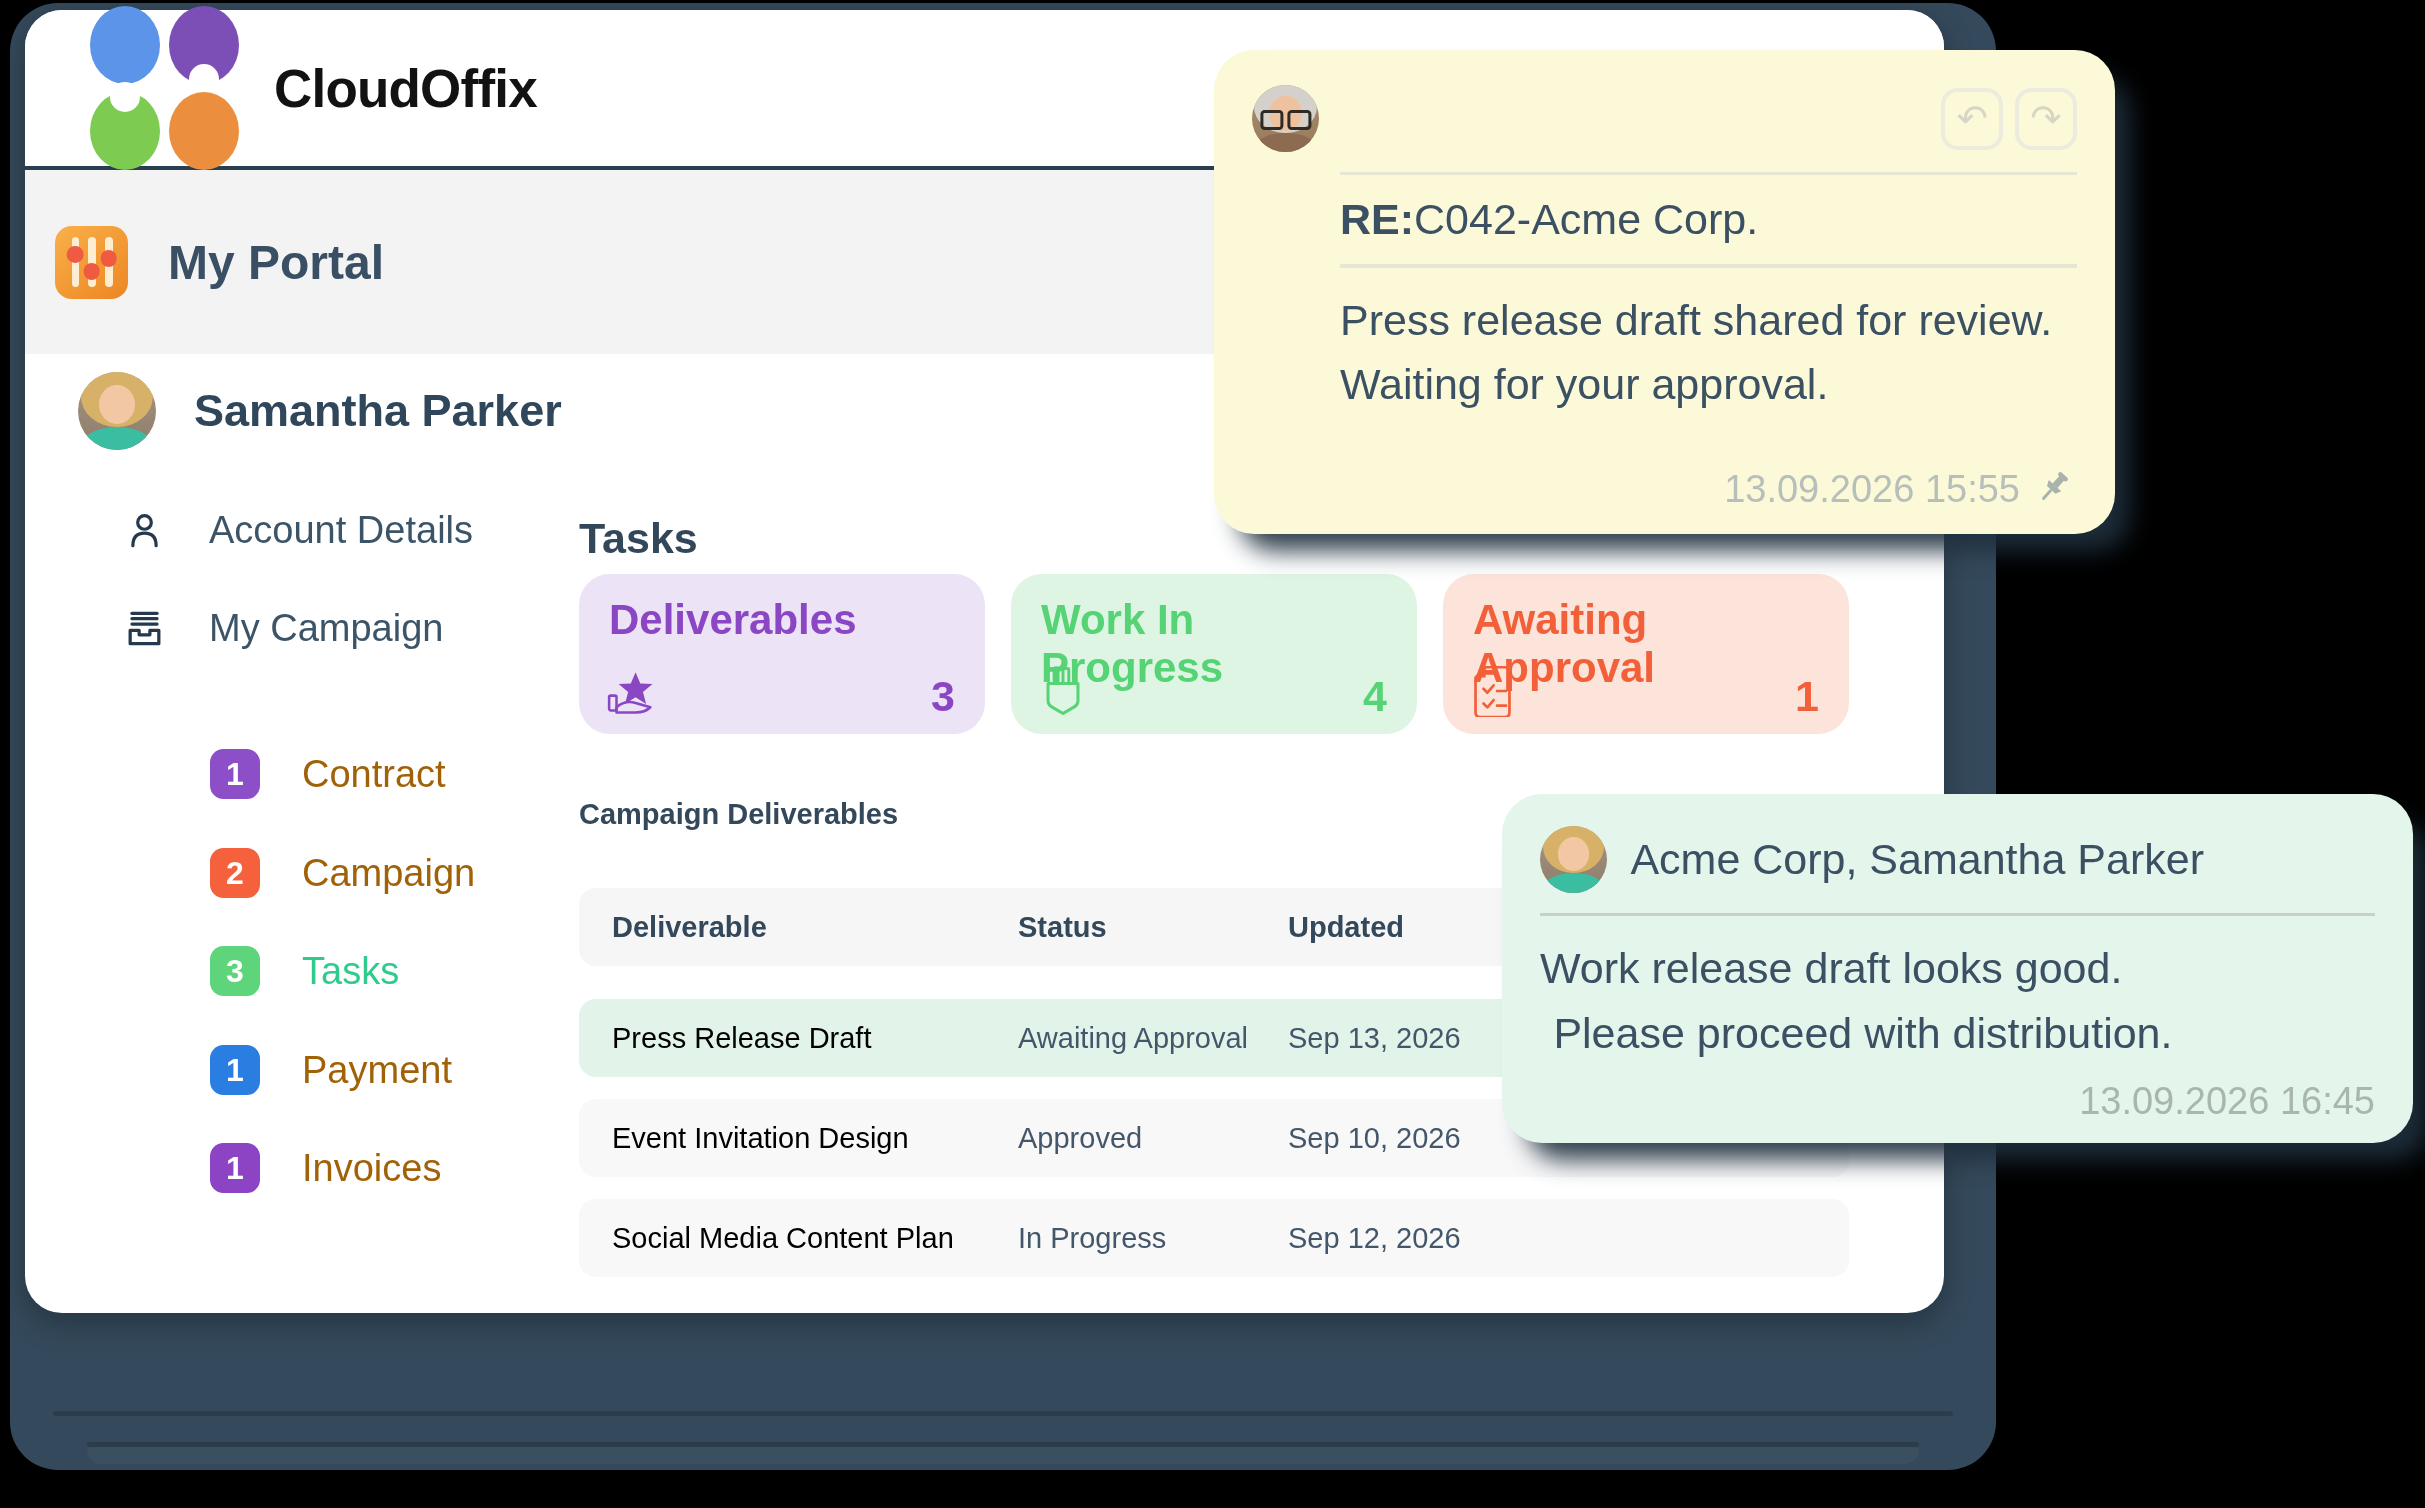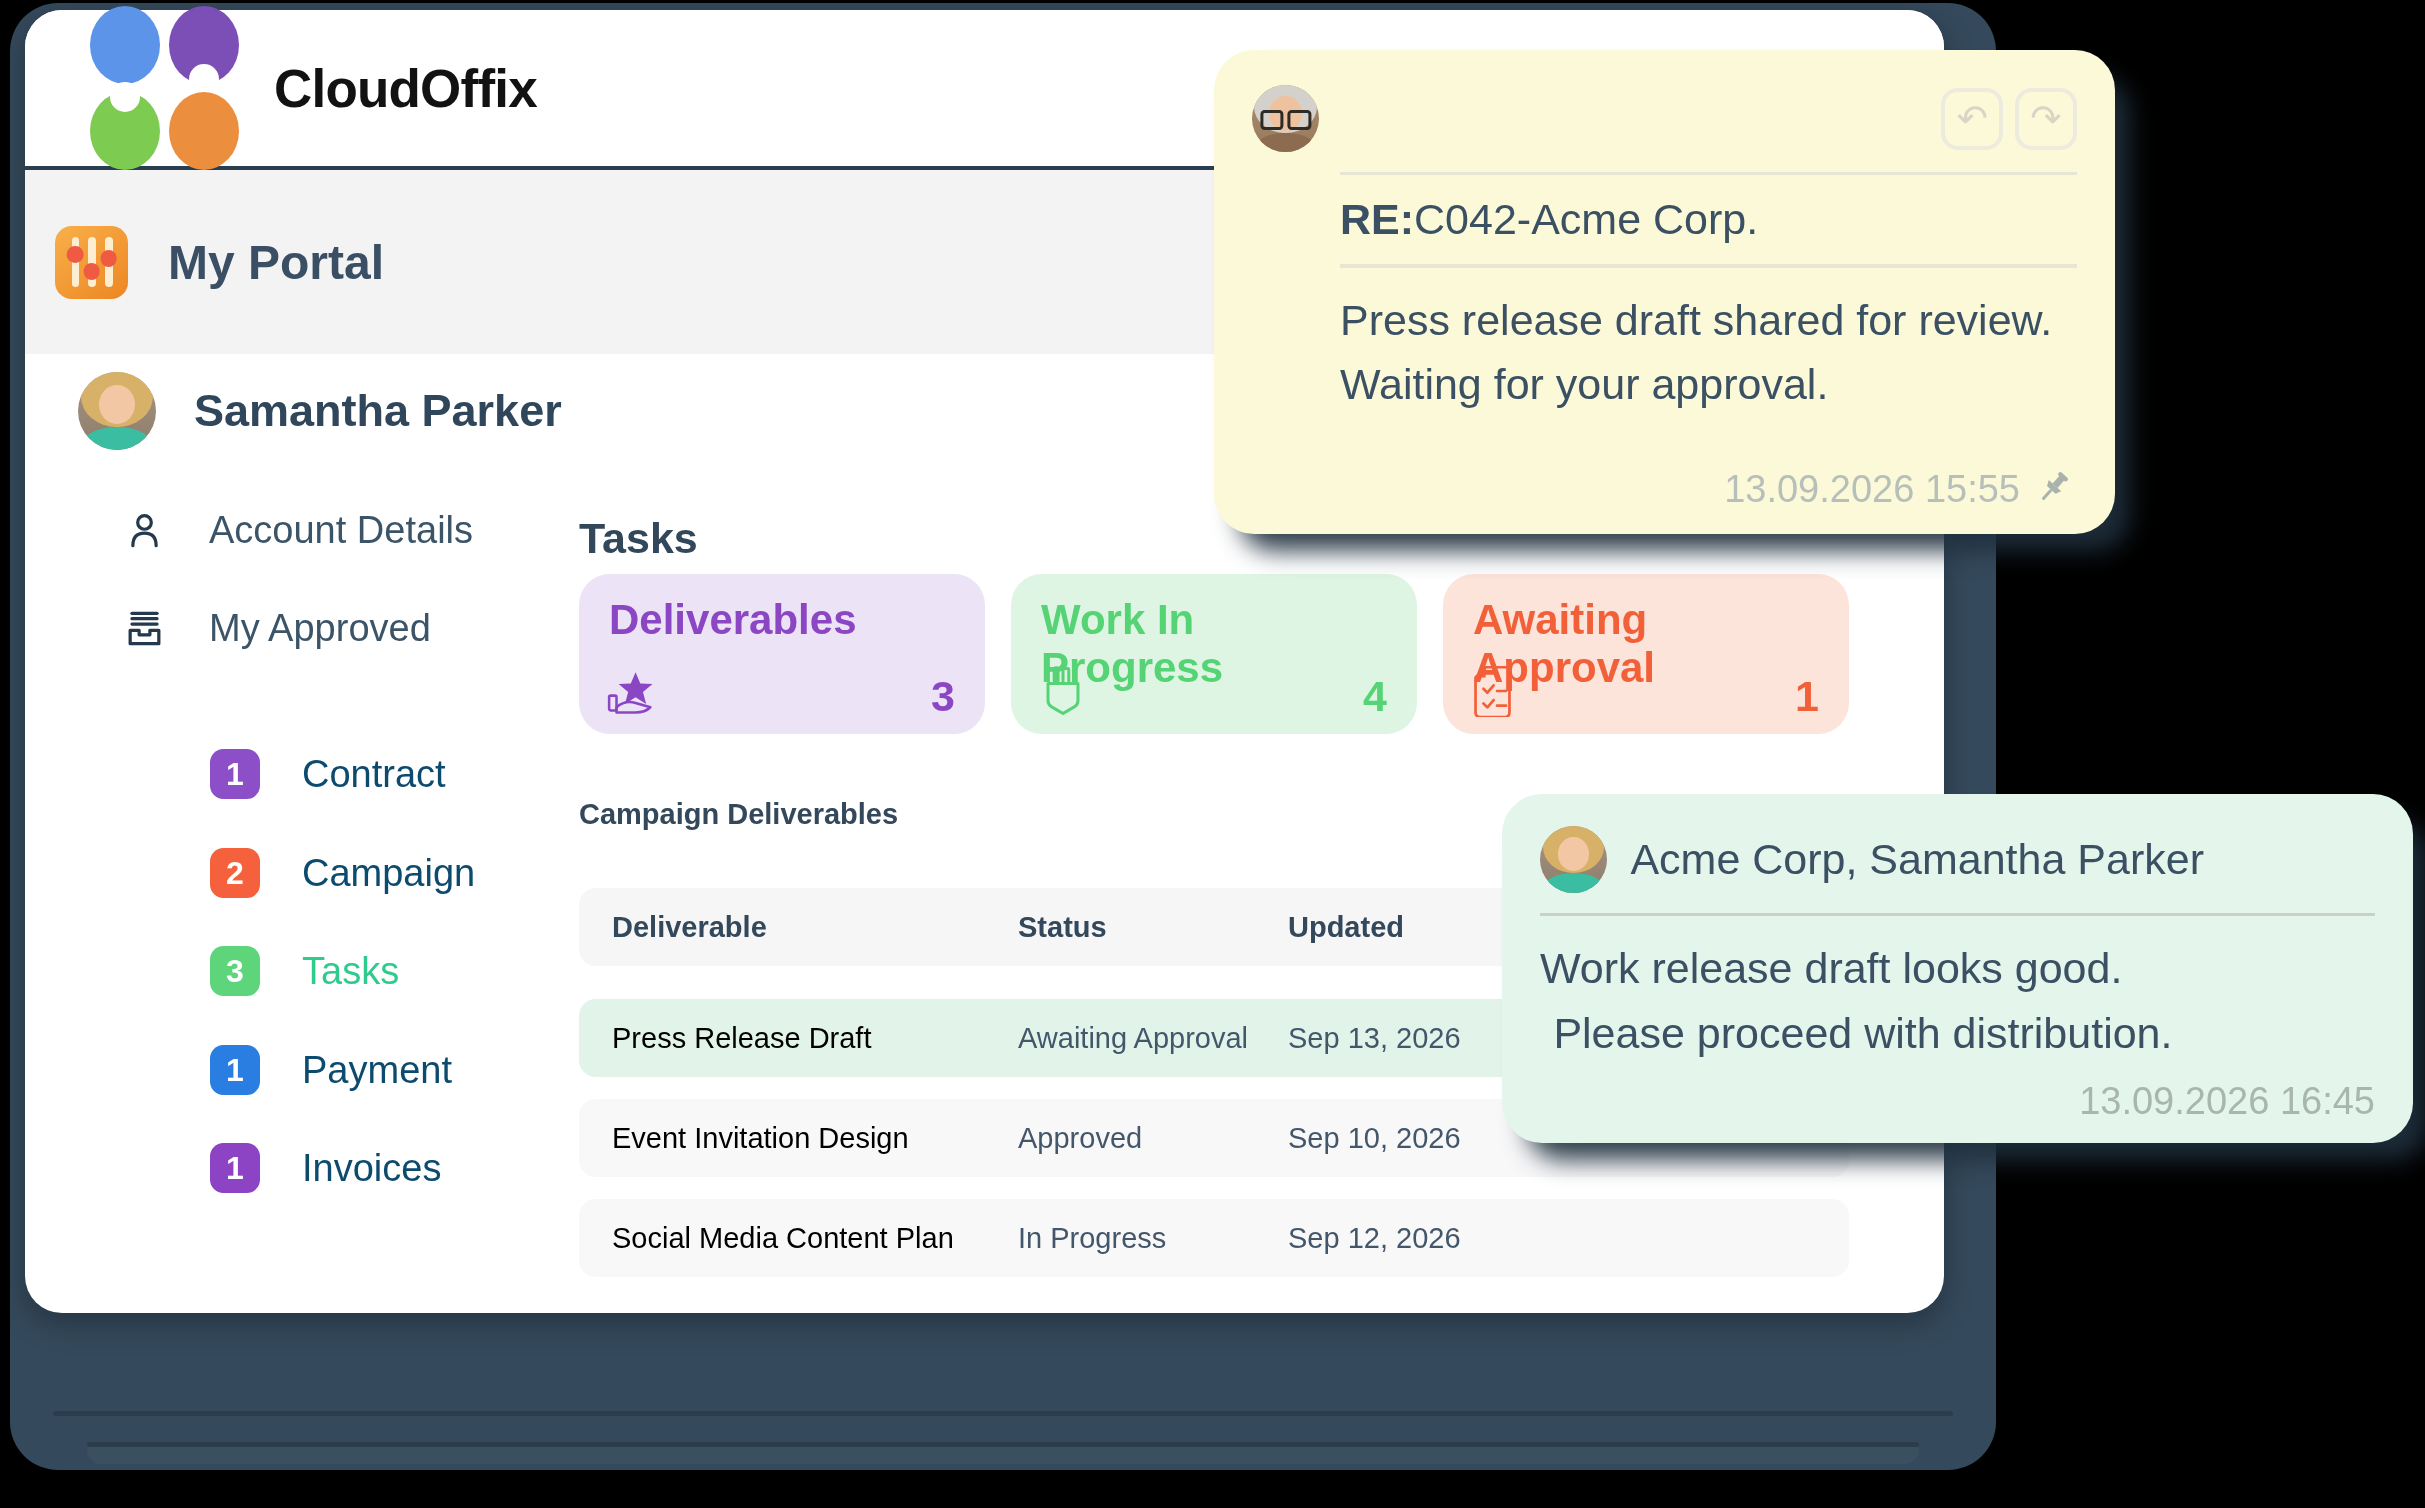--- a/index.html
+++ b/index.html
@@ -72,21 +72,21 @@
 
   .nav-item { position:absolute; left:98px; display:flex; align-items:center; gap:43px;
     color:#3c5468; font-size:38px; cursor:pointer; }
   .nav-item svg { width:43px; height:43px; color:#24394d; }
   .nav-account   { top:499px; }
   .nav-documents { top:597px; }
 
   .cat-item { position:absolute; left:185px; display:flex; align-items:center; gap:42px; cursor:pointer; }
   .cat-badge { width:50px; height:50px; border-radius:13.4px; color:#fff; font-size:32px; font-weight:700;
     display:flex; align-items:center; justify-content:center; }
-  .cat-label { font-size:38px; color:#0c4a6e; }
+  .cat-label { font-size:38px; color:#a16207; }
   .cat-contract { top:739px; }  .cat-contract .cat-badge { background:#8d4fc7; }
   .cat-campaign { top:838px; } .cat-campaign .cat-badge { background:#f4613c; }
   .cat-tasks    { top:936px; } .cat-tasks .cat-badge { background:#5fd57b; }
   .cat-tasks .cat-label { color:#2fcb8c; }
   .cat-payment  { top:1035px; } .cat-payment .cat-badge { background:#2a7de1; }
   .cat-invoices { top:1133px; } .cat-invoices .cat-badge { background:#8c44c4; }
 
   
   .tasks-heading { position:absolute; left:554px; top:504px; font-size:43px; font-weight:700; color:#32475a; }
   .cards-row { position:absolute; left:554px; top:564px; display:flex; gap:26px; }
@@ -199,21 +199,21 @@
       <span>Account Details</span>
     </div>
 
     <div class="nav-item nav-documents">
       <svg viewBox="0 0 24 24" fill="none" stroke="currentColor" stroke-width="1.8" stroke-linecap="round" stroke-linejoin="round">
         <line x1="5" y1="3.5" x2="19" y2="3.5"></line>
           <line x1="5" y1="6.5" x2="19" y2="6.5"></line>
           <line x1="5" y1="9.5" x2="19" y2="9.5"></line>
         <path d="M4 13 h5 v2.5 h6 V13 h5 v7.5 H4 Z"></path>
       </svg>
-      <span>My Approved</span>
+      <span>My Campaign</span>
     </div>
 
     <div class="cat-item cat-contract">
       <span class="cat-badge">1</span>
       <span class="cat-label">Contract</span>
     </div>
     <div class="cat-item cat-campaign">
       <span class="cat-badge">2</span>
       <span class="cat-label">Campaign</span>
     </div>

